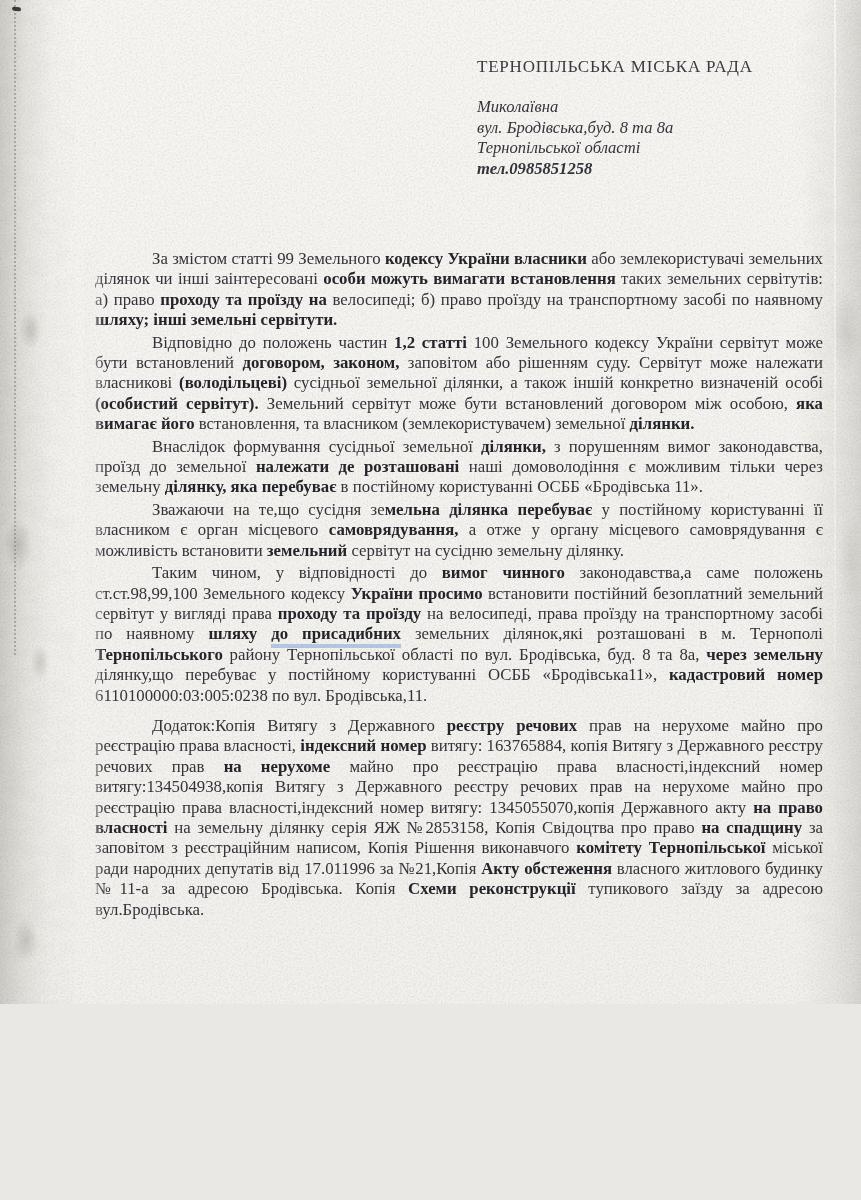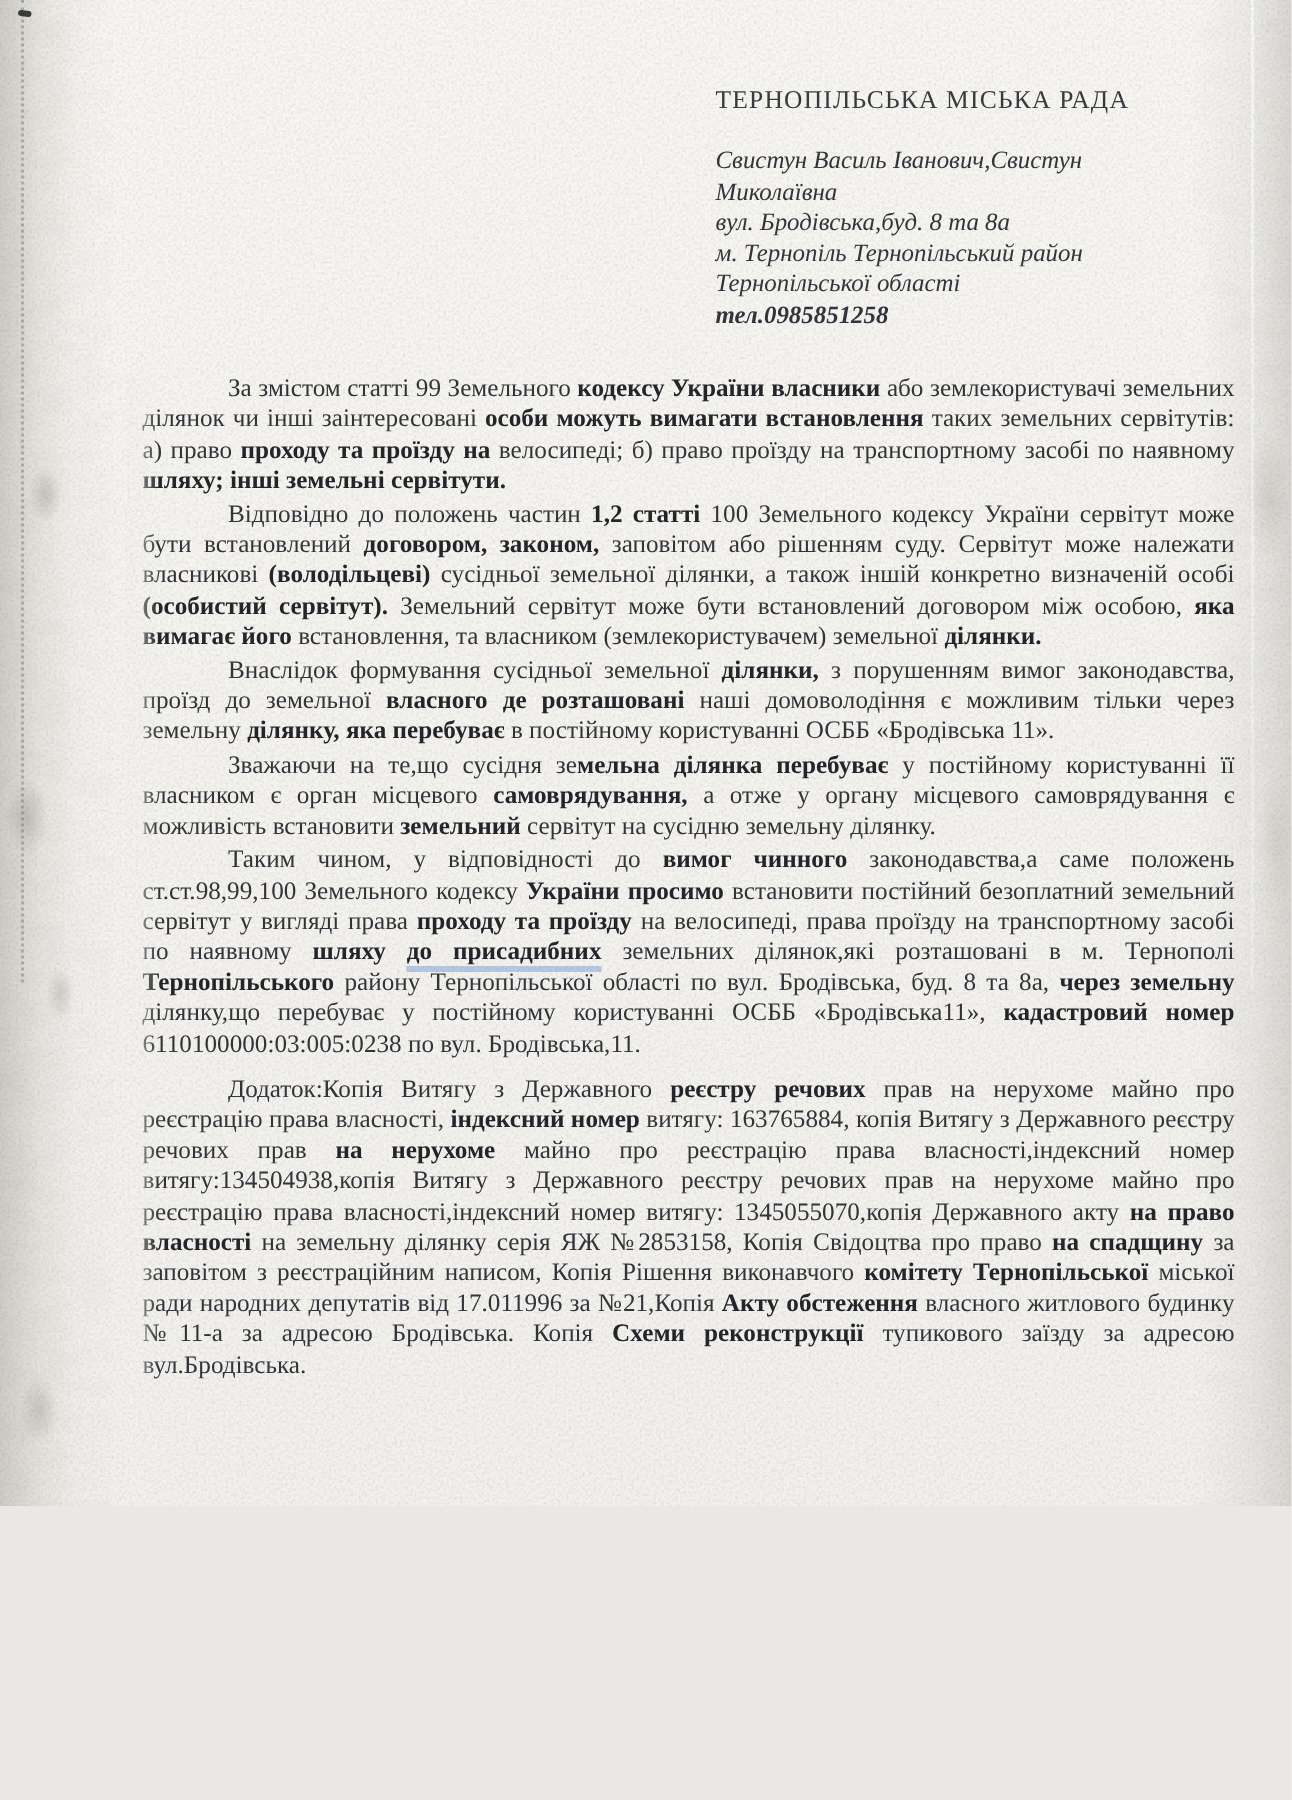--- a/index.html
+++ b/index.html
@@ -68,32 +68,30 @@
 
   <div class="blotches"></div>
   <div class="dotted-edge"></div>
   <div class="crease"></div>
   <div class="corner-top"></div>
   <div class="corner-bottom"></div>
 
   <div class="title">ТЕРНОПІЛЬСЬКА МІСЬКА РАДА</div>
 
   <div class="recipient">
-      <div>Свистун Василь Іванович,Свистун</div>
       <div>Миколаївна</div>
       <div>вул. Бродівська,буд. 8 та 8а</div>
-      <div>м. Тернопіль Тернопільський район</div>
       <div>Тернопільської області</div>
       <div>тел.0985851258</div>
     </div>
 
   <div class="body">
       <p><span>За змістом статті 99 Земельного </span><span class="b">кодексу України власники</span><span> або землекористувачі земельних ділянок чи інші заінтересовані </span><span class="b">особи можуть вимагати встановлення</span><span> таких земельних сервітутів: а) право </span><span class="b">проходу та проїзду на</span><span> велосипеді; б) право проїзду на транспортному засобі по наявному </span><span class="b">шляху; інші земельні сервітути.</span></p>
       <p><span>Відповідно до положень частин </span><span class="b">1,2 статті</span><span> 100 Земельного кодексу України сервітут може бути встановлений </span><span class="b">договором, законом,</span><span> заповітом або рішенням суду. Сервітут може належати власникові </span><span class="b">(володільцеві)</span><span> сусідньої земельної ділянки, а також іншій конкретно визначеній особі </span><span class="b">(особистий сервітут).</span><span> Земельний сервітут може бути встановлений договором між особою, </span><span class="b">яка вимагає його</span><span> встановлення, та власником (землекористувачем) земельної </span><span class="b">ділянки.</span></p>
-      <p><span>Внаслідок формування сусідньої земельної </span><span class="b">ділянки,</span><span> з порушенням вимог законодавства,  проїзд до земельної </span><span class="b">власного де розташовані</span><span> наші домоволодіння є можливим тільки через земельну </span><span class="b">ділянку, яка перебуває</span><span> в постійному користуванні ОСББ «Бродівська 11».</span></p>
+      <p><span>Внаслідок формування сусідньої земельної </span><span class="b">ділянки,</span><span> з порушенням вимог законодавства,  проїзд до земельної </span><span class="b">належати де розташовані</span><span> наші домоволодіння є можливим тільки через земельну </span><span class="b">ділянку, яка перебуває</span><span> в постійному користуванні ОСББ «Бродівська 11».</span></p>
       <p><span>Зважаючи на те,що сусідня зе</span><span class="b">мельна ділянка перебуває</span><span> у постійному користуванні її власником є орган місцевого </span><span class="b">самоврядування,</span><span> а отже у органу місцевого самоврядування є можливість встановити </span><span class="b">земельний</span><span> сервітут на сусідню земельну ділянку.</span></p>
       <p><span>Таким чином, у  відповідності до </span><span class="b">вимог чинного</span><span> законодавства,а саме положень ст.ст.98,99,100 Земельного кодексу </span><span class="b">України просимо</span><span> встановити постійний безоплатний земельний сервітут у вигляді права  </span><span class="b">проходу та проїзду</span><span> на велосипеді, права проїзду на транспортному засобі по наявному </span><span class="b">шляху </span><span class="b u">до присадибних</span><span> земельних ділянок,які розташовані в м. Тернополі </span><span class="b">Тернопільського</span><span> району Тернопільської області по вул. Бродівська, буд. 8 та 8а,  </span><span class="b">через земельну</span><span> ділянку,що перебуває у постійному користуванні ОСББ «Бродівська11», </span><span class="b">кадастровий номер</span><span> 6110100000:03:005:0238 по вул. Бродівська,11.</span></p>
       <p><span>Додаток:Копія Витягу з Державного </span><span class="b">реєстру речових</span><span> прав на нерухоме майно про реєстрацію права власності, </span><span class="b">індексний номер</span><span> витягу: 163765884, копія Витягу з Державного реєстру речових прав </span><span class="b">на нерухоме</span><span> майно про реєстрацію права власності,індексний номер витягу:134504938,копія Витягу з Державного реєстру речових прав на нерухоме майно про реєстрацію права власності,індексний номер витягу: 1345055070,копія Державного акту </span><span class="b">на право власності</span><span> на земельну ділянку серія ЯЖ №2853158, Копія Свідоцтва про право </span><span class="b">на спадщину</span><span> за заповітом з реєстраційним написом, Копія Рішення виконавчого </span><span class="b">комітету Тернопільської</span><span> міської ради народних депутатів від 17.011996 за №21,Копія </span><span class="b">Акту обстеження</span><span> власного житлового будинку №11-а за адресою Бродівська. Копія </span><span class="b">Схеми реконструкції</span><span> тупикового заїзду за адресою вул.Бродівська.</span></p>
     </div>
 
   <div class="sig-name" style="top:1014px">Свистун В.І.</div>
   <div class="sig-name" style="top:1041px">Свистун В.В.</div>
   <div class="sig-name" style="top:1078px">Схеми З.М.</div>
 
   <svg class="sig-svg" width="300" height="125" viewBox="0 0 300 125">

